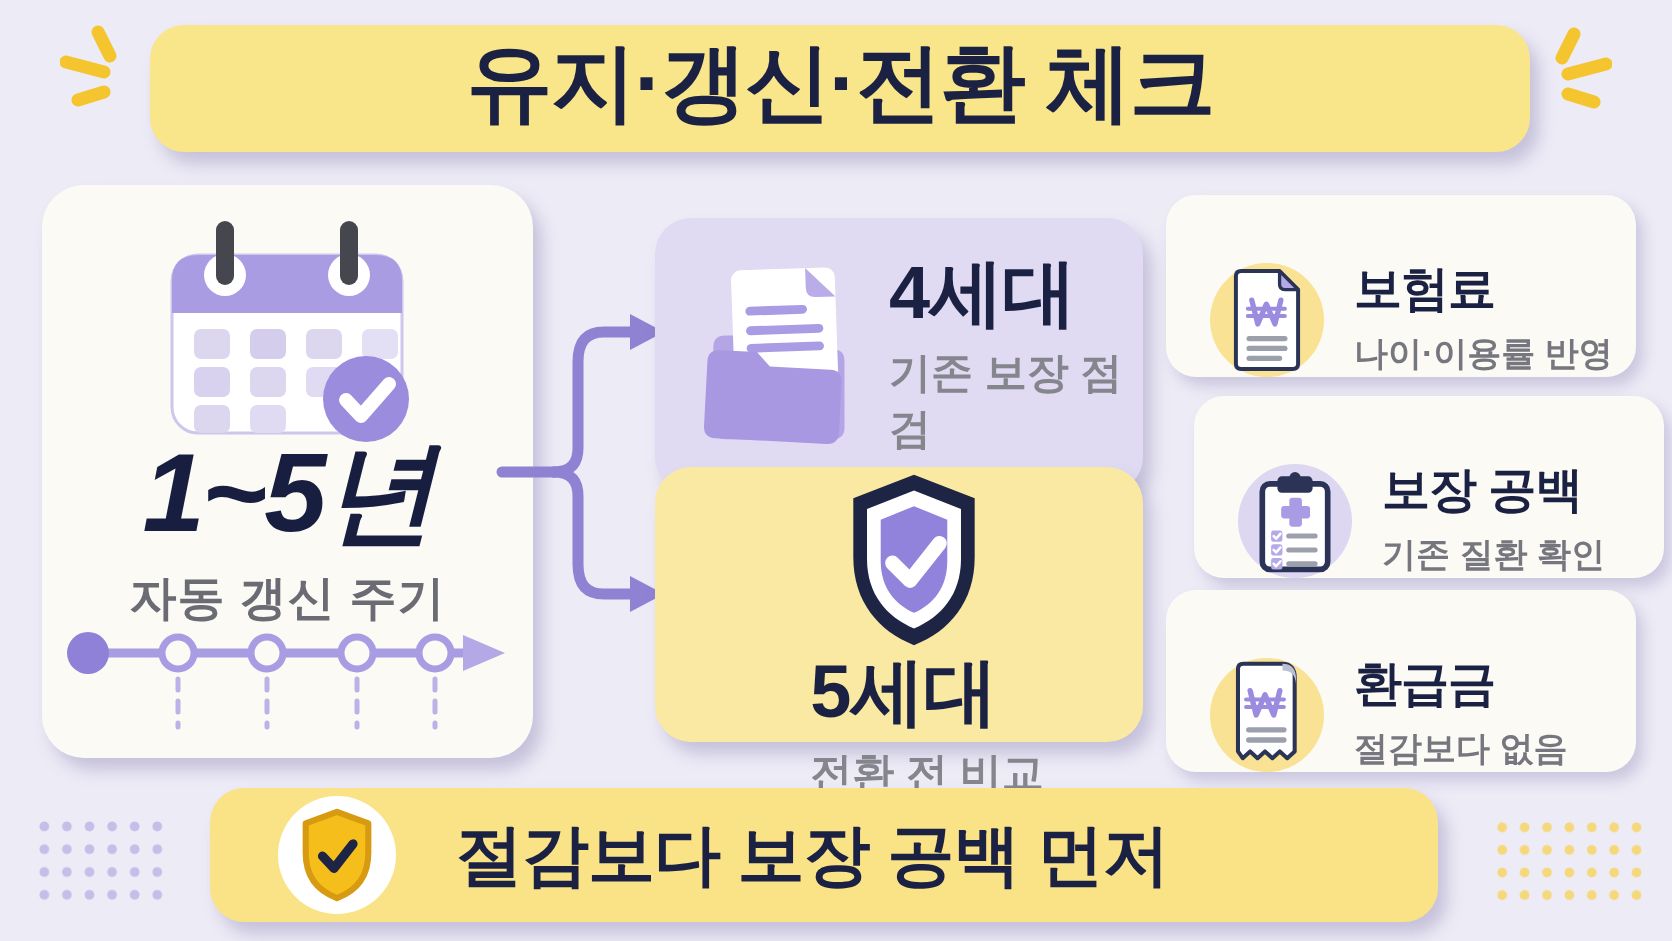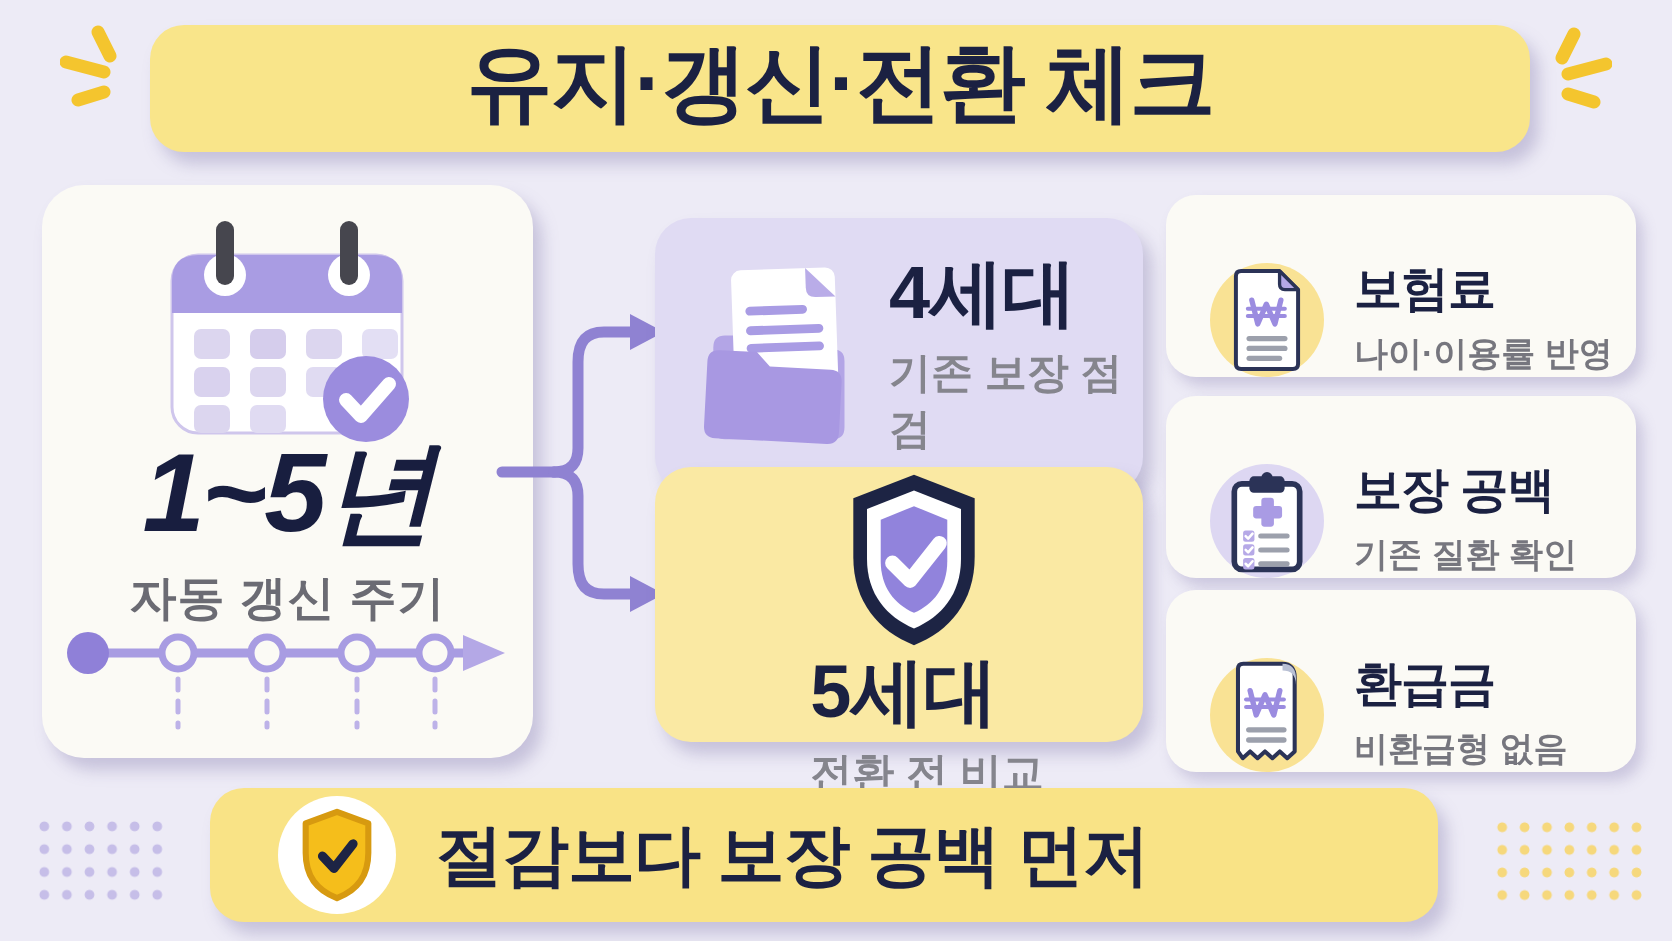--- a/index.html
+++ b/index.html
@@ -48,36 +48,36 @@
   .flow-text{margin-left:26px;display:flex;flex-direction:column;}
   .flow-title{font-size:74px;font-weight:800;color:#1B2142;line-height:1.05;letter-spacing:-1px;}
   .flow-subtitle{font-size:42px;font-weight:700;color:#85858D;margin-top:14px;letter-spacing:0px;}
   
   .info-card{
     position:absolute;left:1166px;width:470px;height:182px;border-radius:30px;
     background:#FBFAF5;display:flex;align-items:flex-end;padding-left:44px;
     box-shadow:7px 9px 14px rgba(125,117,168,0.3);
   }
   .info-card.c1{top:195px;}
-  .info-card.c2{top:396px;}
+  .info-card.c2{top:396px;margin-left:28px;}
   .info-card.c3{top:590px;}
   .icon-circle{
     width:114px;height:114px;border-radius:50%;flex-shrink:0;
     display:flex;align-items:center;justify-content:center;
   }
   .icon-circle.yellow{background:#F9E294;}
   .icon-circle.lavender{background:#DDD7F2;}
   .info-text{margin-left:30px;display:flex;flex-direction:column;}
   .info-title{font-size:48px;font-weight:800;color:#1B2142;letter-spacing:-1px;}
   .info-subtitle{font-size:34px;font-weight:700;color:#76767E;margin-top:10px;}
   
   .footer-banner{
     position:absolute;left:210px;top:788px;width:1228px;height:134px;
     background:#F9E386;border-radius:34px;
-    display:flex;align-items:center;padding-left:68px;
+    display:flex;align-items:center;padding-left:68px;gap:20px;
   }
   .footer-circle{
     width:118px;height:118px;border-radius:50%;background:#FFFFFF;flex-shrink:0;
     display:flex;align-items:center;justify-content:center;
   }
   .footer-text{
     margin-left:40px;font-size:67px;font-weight:800;color:#1B2142;
     letter-spacing:-1px;white-space:nowrap;
   }
   
@@ -274,21 +274,21 @@
         <line x1="34" y1="57" x2="90" y2="57" stroke="#9B8CE0" stroke-width="6" stroke-linecap="round"></line>
         <line x1="34" y1="68" x2="90" y2="68" stroke="#9B8CE0" stroke-width="6" stroke-linecap="round"></line>
         <g stroke="#9CA0AC" stroke-width="8" stroke-linecap="round">
           <line x1="38" y1="102" x2="90" y2="102"></line>
           <line x1="38" y1="117" x2="90" y2="117"></line>
         </g>
       </svg>
     </div>
     <div class="info-text">
       <div class="info-title">환급금</div>
-      <div class="info-subtitle">비환급형 없음</div>
+      <div class="info-subtitle">절감보다 없음</div>
     </div>
   </div>
 
   <div class="footer-banner shadowed">
     <div class="footer-circle">
       <svg width="84" height="96" viewBox="0 0 110 125">
         <path d="M55 6 L96 21 V60 C96 92 79 110 55 119 C31 110 14 92 14 60 V21 Z" fill="#F5BE1B" stroke="#D79A10" stroke-width="8" stroke-linejoin="round"></path>
         <path d="M36 64 L51 80 L76 48" fill="none" stroke="#1D2444" stroke-width="12" stroke-linecap="round" stroke-linejoin="round"></path>
       </svg>
     </div>

